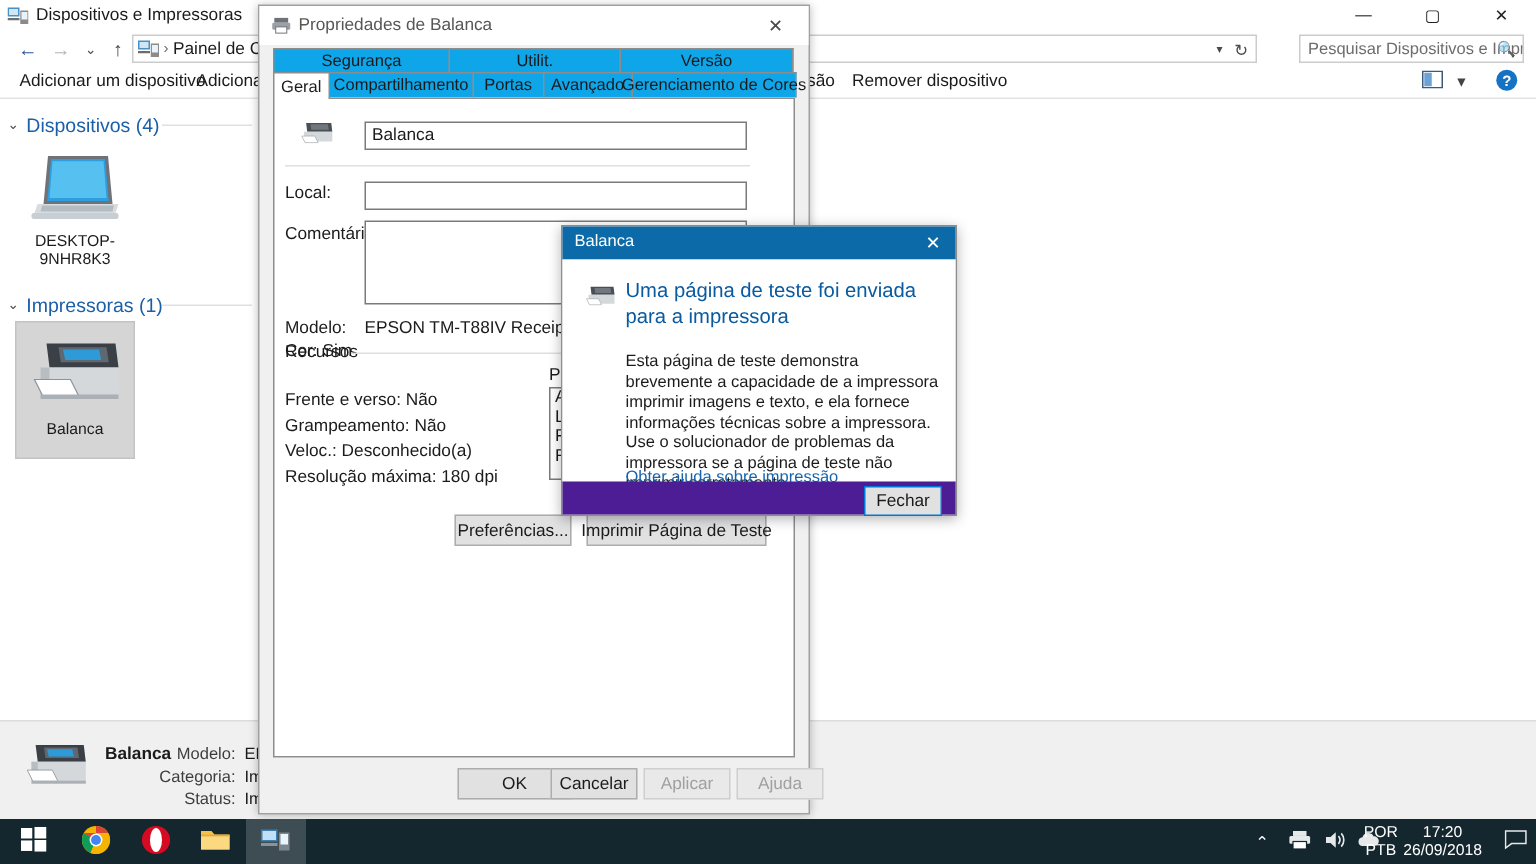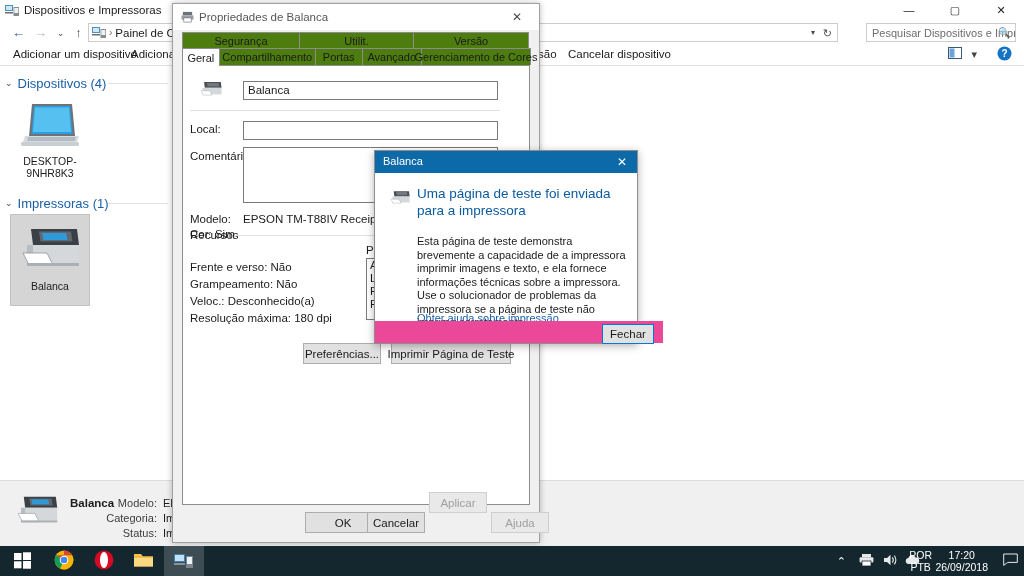--- a/index.html
+++ b/index.html
@@ -61,21 +61,21 @@
   #propdlg { position:absolute; left:172px; top:3px; width:368px; height:540px; background:#f0f0f0; border:1px solid #a0a0a0; box-shadow:0 0 6px rgba(0,0,0,.28); }
   .pd-title { position:absolute; left:0; top:0; width:366px; height:26px; background:#ffffff; }
   .pd-title-ico { position:absolute; left:8px; top:7px; }
   .pd-title-text { position:absolute; left:26px; top:7px; font-size:11.5px; color:#575757; white-space:nowrap; }
   .pd-close { position:absolute; right:0; top:0; width:44px; height:26px; display:flex; align-items:center; justify-content:center; font-size:12px; color:#4a4a4a; }
 
   .tabstrip { position:absolute; left:9px; top:28px; width:348px; height:33px; }
   .tabrow { position:absolute; left:0; width:348px; height:17px; display:flex; }
   .tabrow.r1 { top:0; }
   .tabrow.r2 { top:16px; }
-  .tab { height:17px; border:1px solid #8d8d8d; border-bottom:none; background:#4d7c0f; display:flex; align-items:center; justify-content:center; font-size:11px; color:#1b1b1b; white-space:nowrap; margin-right:-1px; }
+  .tab { height:17px; border:1px solid #8d8d8d; border-bottom:none; background:#0ea5e9; display:flex; align-items:center; justify-content:center; font-size:11px; color:#1b1b1b; white-space:nowrap; margin-right:-1px; }
   .tab.active { background:#ffffff; height:18px; position:relative; z-index:5; }
   .tabcontent { position:absolute; left:9px; top:61px; width:348px; height:440px; background:#ffffff; border:1px solid #8d8d8d; }
 
   .pd-printer-ico { position:absolute; left:16px; top:14px; }
   .pd-name-input { position:absolute; left:60px; top:15px; width:255px; height:19px; border:1px solid #7a7a7a; background:#fff; font-size:11.5px; padding-left:4px; line-height:17px; color:#1b1b1b; }
   .pd-hr { position:absolute; left:7px; top:44px; width:310px; height:1px; background:#dfdfdf; }
   .pd-lbl { position:absolute; font-size:11.5px; color:#1b1b1b; }
   .pd-input { position:absolute; border:1px solid #7a7a7a; background:#fff; }
   .pd-info-lbl { position:absolute; font-size:11.5px; color:#1b1b1b; white-space:nowrap; }
   .pd-sec { position:absolute; font-size:11.5px; color:#1b1b1b; }
@@ -88,21 +88,21 @@
   
   #msgbox { position:absolute; left:374px; top:150px; width:264px; height:194px; background:#f0f0f0; border:1px solid #8d8d8d; box-shadow:0 2px 8px rgba(0,0,0,.3); }
   .mb-title { position:absolute; left:0; top:0; width:262px; height:22px; background:#0d6aa8; }
   .mb-title-text { position:absolute; left:8px; top:4px; font-size:11px; color:#ffffff; }
   .mb-close { position:absolute; right:0; top:0; width:30px; height:22px; display:flex; align-items:center; justify-content:center; color:#fff; font-size:12px; }
   .mb-body { position:absolute; left:0; top:22px; width:262px; height:148px; background:#ffffff; }
   .mb-ico { position:absolute; left:14px; top:16px; }
   .mb-head { position:absolute; left:42px; top:12px; width:208px; font-size:13.5px; color:#0a5aa0; line-height:17px; }
   .mb-text { position:absolute; left:42px; top:62px; width:212px; font-size:11px; color:#1b1b1b; line-height:13.5px; }
   .mb-link { position:absolute; left:42px; top:139px; font-size:11px; color:#1763ab; text-decoration:underline; }
-  .mb-foot { position:absolute; left:0; top:170px; width:288px; height:22px; background:#ec4899; }
+  .mb-foot { position:absolute; left:0; top:170px; width:262px; height:22px; background:#4c1d95; }
   .mb-btn { position:absolute; right:9px; top:3px; width:52px; height:20px; background:#e1e1e1; border:1px solid #0078d7; font-size:11.5px; color:#1b1b1b; display:flex; align-items:center; justify-content:center; }
 
   
   #taskbar { position:absolute; left:0; top:546px; width:1024px; height:30px; background:#14262e; }
   .tb-btn { position:absolute; top:0; height:30px; display:flex; align-items:center; justify-content:center; }
   .tb-btn.active { background:rgba(255,255,255,.18); }
   .tray { position:absolute; top:0; height:30px; display:flex; align-items:center; color:#ffffff; font-size:10px; }
   .tray-clock { position:absolute; right:36px; top:3px; text-align:center; color:#fff; font-size:10.5px; line-height:12px; }
   .tray-lang { position:absolute; right:92px; top:3px; text-align:center; color:#fff; font-size:10.5px; line-height:12px; }
 </style>
@@ -152,21 +152,21 @@
     <div class="search-box">
       <span class="search-ph">Pesquisar Dispositivos e Impr...</span>
       <span class="search-ico">🔍</span>
     </div>
   </div>
 
   <div class="exp-cmdbar">
     <span class="cmd-item" style="left:13px;">Adicionar um dispositivo</span>
     <span class="cmd-item" style="left:131px;">Adicionar</span>
     <span class="cmd-item" style="left:538px;">são</span>
-    <span class="cmd-item" style="left:568px;">Cancelar dispositivo</span>
+    <span class="cmd-item" style="left:568px;">Remover dispositivo</span>
     <span class="cmd-right-ico" style="right:62px; top:3px;">
       <svg width="14" height="12" viewBox="0 0 14 12">
           <rect x="0.5" y="0.5" width="13" height="11" fill="#fff" stroke="#3c5a78"></rect>
           <rect x="1.5" y="1.5" width="5" height="9" fill="#6ba3d6"></rect>
         </svg>
     </span>
     <span class="cmd-right-ico" style="right:47px;">▾</span>
     <span class="cmd-right-ico" style="right:12px; top:2px;">
       <svg width="15" height="15" viewBox="0 0 15 15">
           <circle cx="7.5" cy="7.5" r="7" fill="#1673c4"></circle>
@@ -315,21 +315,21 @@
       <div class="pd-paper-item">P</div>
       <div class="pd-paper-item">R</div>
     </div>
 
     <div class="btn" style="left:120px; top:277px; width:78px; height:21px;">Preferências...</div>
     <div class="btn" style="left:208px; top:277px; width:120px; height:21px;">Imprimir Página de Teste</div>
   </div>
 
   <div class="btn" style="left:132px; top:508px; width:76px; height:21px;">OK</div>
   <div class="btn" style="left:194px; top:508px; width:58px; height:21px;">Cancelar</div>
-  <div class="btn disabled" style="left:256px; top:488px; width:58px; height:21px;">Aplicar</div>
+  <div class="btn disabled" style="left:256px; top:508px; width:58px; height:21px;">Aplicar</div>
   <div class="btn disabled" style="left:318px; top:508px; width:58px; height:21px;">Ajuda</div>
 </div>
 
 <div id="msgbox">
   <div class="mb-title">
     <span class="mb-title-text">Balanca</span>
     <div class="mb-close">✕</div>
   </div>
   <div class="mb-body">
     <span class="mb-ico">

